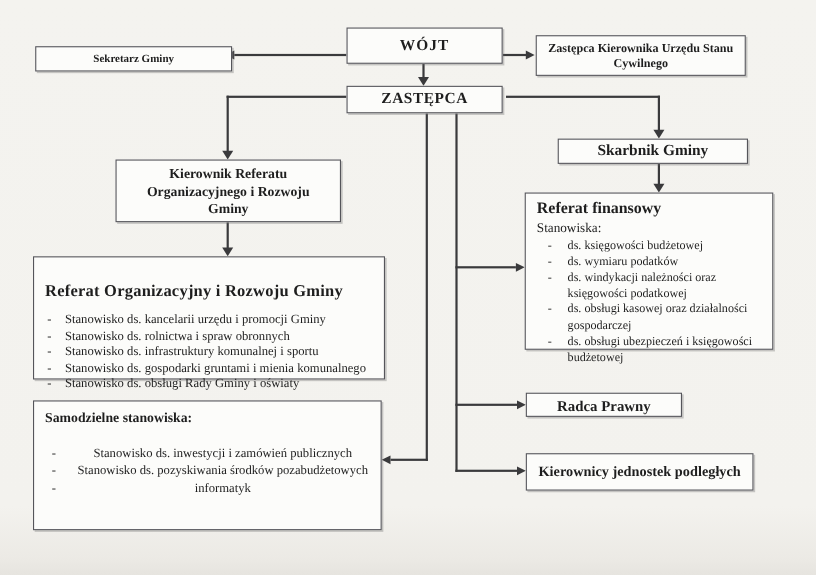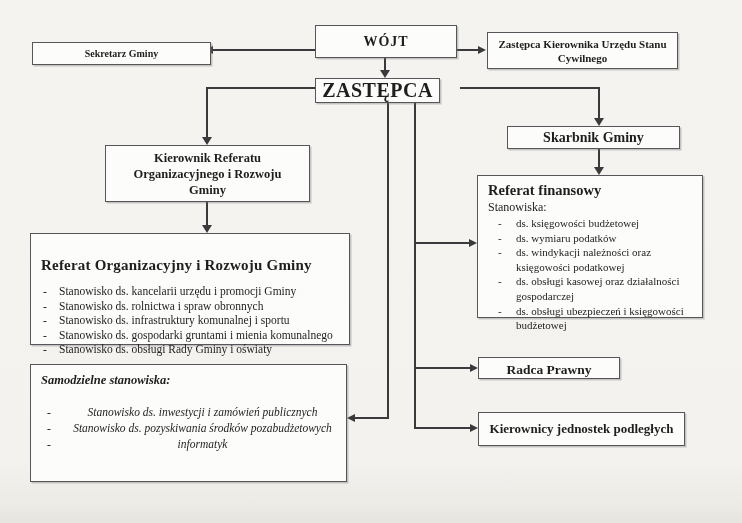--- a/index.html
+++ b/index.html
@@ -33,21 +33,21 @@
   .li::before { content:"-"; position:absolute; left:10px; top:0; }
   
   .org-box { padding:23px 6px 0 10px; }
   .org-box .dept-title { font-size:15px; margin:0 0 10px 0; letter-spacing:0.2px; }
   .org-box .li { font-size:11.5px; line-height:14.6px; padding-left:18px; }
   .org-box .li::before { left:2px; }
   .fin-box { padding:6px 4px 0 10px; }
   .fin-box .dept-title { font-size:14.5px; line-height:17px; }
   .fin-box .subtitle { font-size:12px; line-height:15px; margin:1px 0 1px 0; }
   .fin-box .li { font-size:11px; line-height:14.6px; padding-left:28px; }
-  .sam-box { padding:8px 6px 12px 10px;font-style:italic; }
+  .sam-box { padding:8px 6px 12px 10px; }
   .sam-box .dept-title { font-size:12.5px; margin:0 0 16px 0; }
   .sam-box .li { font-size:11.5px; line-height:16px; padding-left:24px;text-align:center; }
   .sam-box .li::before { left:6px; }
 </style>
 </head>
 <body>
 
 <div class="page">
 
   <div class="ln" style="left:213px; top:49px; width:102px; height:2px;"></div>
@@ -90,21 +90,21 @@
   </div>
 
   <div class="bx ctr" style="left:32px; top:42px; width:179px; height:23px; font-size:10px;">
     <span>Sekretarz Gminy</span>
   </div>
 
   <div class="bx ctr" style="left:487px; top:32px; width:191px; height:37px; font-size:11px; line-height:14px; padding:0 4px;">
     <span>Zastępca Kierownika Urzędu Stanu Cywilnego</span>
   </div>
 
-  <div class="bx ctr" style="left:315px; top:78px; width:125px; height:25px; font-size:20px; letter-spacing:0.5px;">
+  <div class="bx ctr" style="left:315px; top:78px; width:142px; height:25px; font-size:14px; letter-spacing:0.5px;">
     <span>ZASTĘPCA</span>
   </div>
 
   <div class="bx ctr" style="left:105px; top:145px; width:205px; height:57px; font-size:12.5px; line-height:16px; padding:0 16px;">
     <span>Kierownik Referatu Organizacyjnego i Rozwoju Gminy</span>
   </div>
 
   <div class="bx ctr" style="left:507px; top:126px; width:173px; height:23px; font-size:14px;">
     <span>Skarbnik Gminy</span>
   </div>

